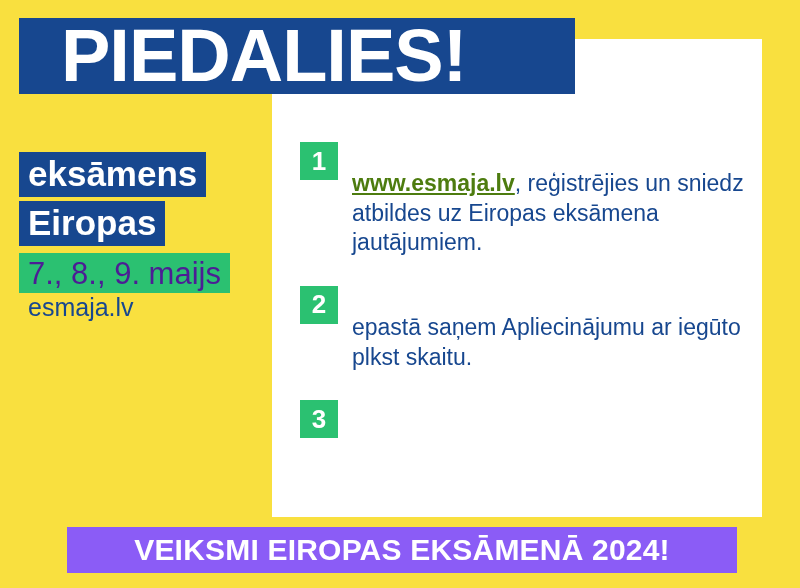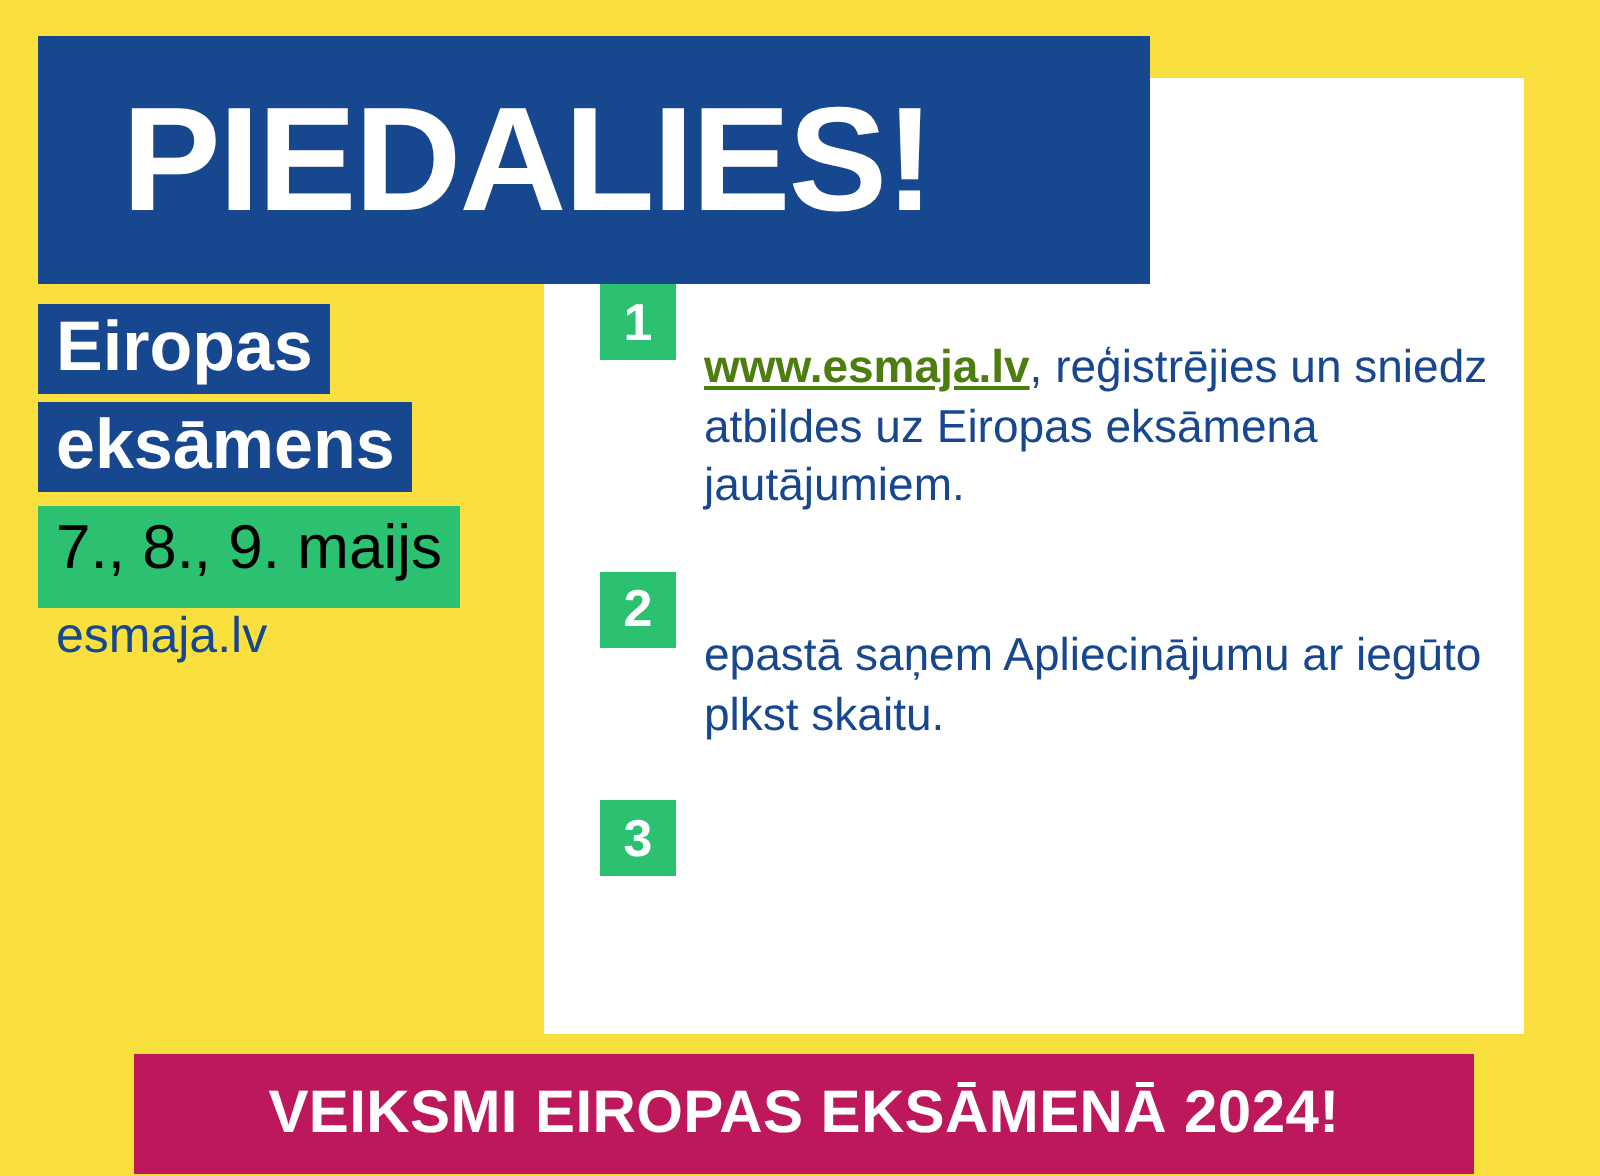--- a/index.html
+++ b/index.html
@@ -24,21 +24,21 @@
     height: 478px;
     background: #ffffff;
   }
 
   
   .header-banner {
     position: absolute;
     left: 19px;
     top: 18px;
     width: 556px;
-    height: 124px;
+    height: 76px;
     background: #17478f;
     display: flex;
     align-items: center;
   }
   .header-title {
     color: #ffffff;
     font-size: 74px;
     font-weight: bold;
     letter-spacing: -1px;
     line-height: 1;
@@ -58,25 +58,25 @@
     color: #ffffff;
     font-size: 35px;
     font-weight: bold;
     line-height: 1.12;
     padding: 2px 9px 4px 9px;
     margin-bottom: 4px;
   }
   .tag-green {
     display: inline-block;
     background: #2bc171;
-    color: #000000;
+    color: #4c1d95;
     font-size: 31px;
     font-weight: normal;
     line-height: 1.15;
-    padding: 3px 9px 12px 9px;
+    padding: 3px 9px 1px 9px;
     margin-top: 3px;
   }
   .left-url {
     color: #17478f;
     font-size: 25px;
     margin-left: 9px;
   }
 
   
   .steps {
@@ -117,22 +117,22 @@
     font-weight: bold;
     text-decoration: underline;
   }
 
   
   .footer-banner {
     position: absolute;
     left: 67px;
     top: 527px;
     width: 670px;
-    height: 60px;
-    background: #be185d;
+    height: 46px;
+    background: #8b5cf6;
     display: flex;
     align-items: center;
     justify-content: center;
   }
   .footer-text {
     color: #ffffff;
     font-size: 30px;
     font-weight: bold;
     letter-spacing: 0.2px;
   }
@@ -141,24 +141,24 @@
 <body>
 
 <div class="white-panel"></div>
 
 <div class="header-banner">
   <div class="header-title">PIEDALIES!</div>
 </div>
 
 <div class="left-col">
   <div>
-    <span class="tag-blue">Eiropas</span>
+    <span class="tag-blue">eksāmens</span>
   </div>
   <div>
-    <span class="tag-blue">eksāmens</span>
+    <span class="tag-blue">Eiropas</span>
   </div>
   <div>
     <span class="tag-green">7., 8., 9. maijs</span>
   </div>
   <div class="left-url">esmaja.lv</div>
 </div>
 
 <div class="steps">
 
   <div class="step">

